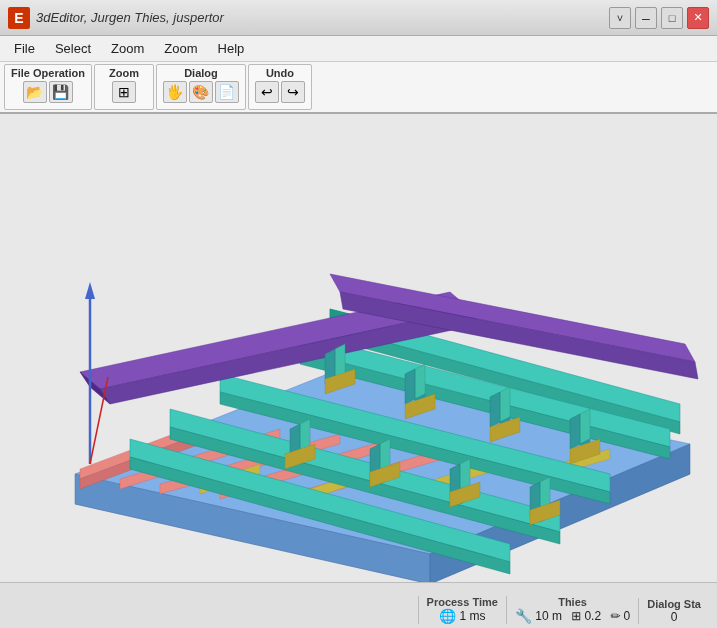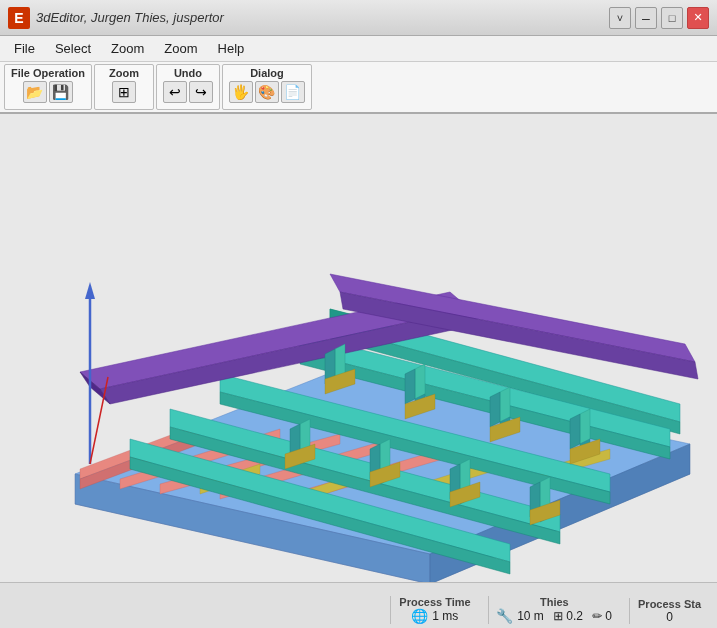--- a/index.html
+++ b/index.html
@@ -143,21 +143,21 @@
     }
 
     
     #status-bar {
       height: 46px;
       background: #e0e0e0;
       border-top: 1px solid #bbb;
       display: flex;
       align-items: flex-end;
       padding: 0 8px 4px 8px;
-      gap: 9px;
+      gap: 0;
     }
     #status-spacer {
       flex: 1;
     }
     .status-section {
       display: flex;
       flex-direction: column;
       align-items: center;
       padding: 0 8px;
       border-left: 1px solid #bbb;
@@ -213,32 +213,32 @@
       <div class="toolbar-btn">💾</div>
     </div>
   </div>
   <div class="toolbar-group">
     <span class="toolbar-group-label">Zoom</span>
     <div class="toolbar-buttons">
       <div class="toolbar-btn">⊞</div>
     </div>
   </div>
   <div class="toolbar-group">
-    <span class="toolbar-group-label">Undo</span>
-    <div class="toolbar-buttons">
-      <div class="toolbar-btn">↩</div>
-      <div class="toolbar-btn">↪</div>
-    </div>
-  </div>
-  <div class="toolbar-group">
     <span class="toolbar-group-label">Dialog</span>
     <div class="toolbar-buttons">
       <div class="toolbar-btn">🖐</div>
       <div class="toolbar-btn">🎨</div>
       <div class="toolbar-btn">📄</div>
+    </div>
+  </div>
+  <div class="toolbar-group">
+    <span class="toolbar-group-label">Undo</span>
+    <div class="toolbar-buttons">
+      <div class="toolbar-btn">↩</div>
+      <div class="toolbar-btn">↪</div>
     </div>
   </div>
 </div>
 
 <div id="viewport">
   <svg id="scene-svg" viewBox="0 0 717 468" xmlns="http://www.w3.org/2000/svg">
 
     <rect width="717" height="468" fill="#e8e8e8"></rect>
 
     <polygon points="75,390 430,470 690,360 340,285" fill="#8ab0d8" stroke="#7090b8" stroke-width="0.5"></polygon>
@@ -352,16 +352,16 @@
       &nbsp;
       <span>⊞</span>
       <span>0.2</span>
       &nbsp;
       <span>✏</span>
       <span>0</span>
     </span>
   </div>
 
   <div class="status-section">
-    <span class="status-label">Process Sta</span>
+    <span class="status-label">Dialog Sta</span>
     <span class="status-value">0</span>
   </div>
 </div>
 
 </body></html>

